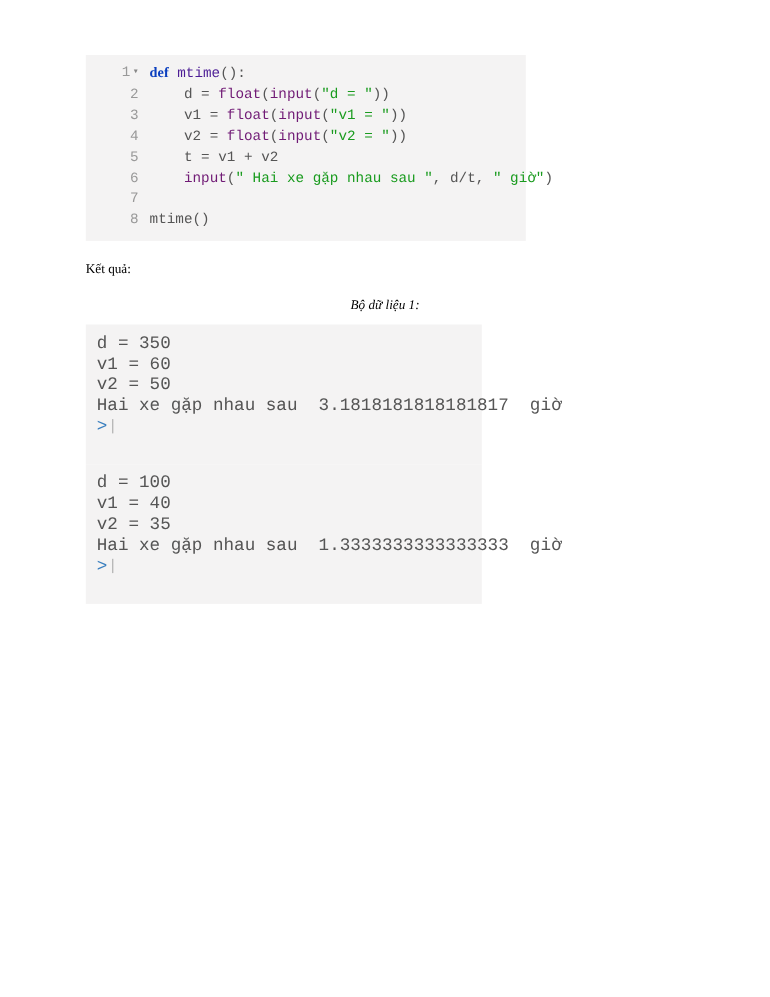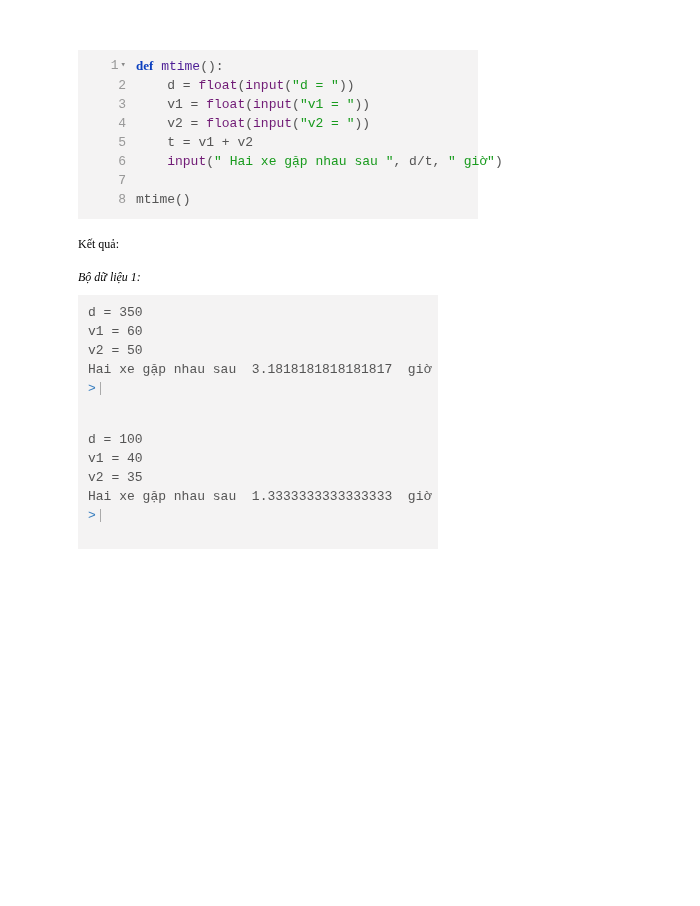--- a/index.html
+++ b/index.html
@@ -50,29 +50,30 @@
   .str { color: #199b1e; }
   .op { color: #555; }
   .punct { color: #555; }
 
   .label {
     font-size: 12px;
     margin: 18px 0 10px 0;
   }
   .label-italic {
     font-style: italic;
+    text-align: center;
   }
   .label-bold {
     font-weight: bold;
   }
 
   .output-block {
     background: #f4f3f3;
     font-family: "Menlo", "Consolas", "Courier New", monospace;
-    font-size: 13px;
+    font-size: 16px;
     line-height: 19px;
     padding: 8px 10px 24px 10px;
     color: #555;
     white-space: pre;
     width: 340px;
   }
   .prompt {
     color: #3a7fbf;
   }
   .cursor {

